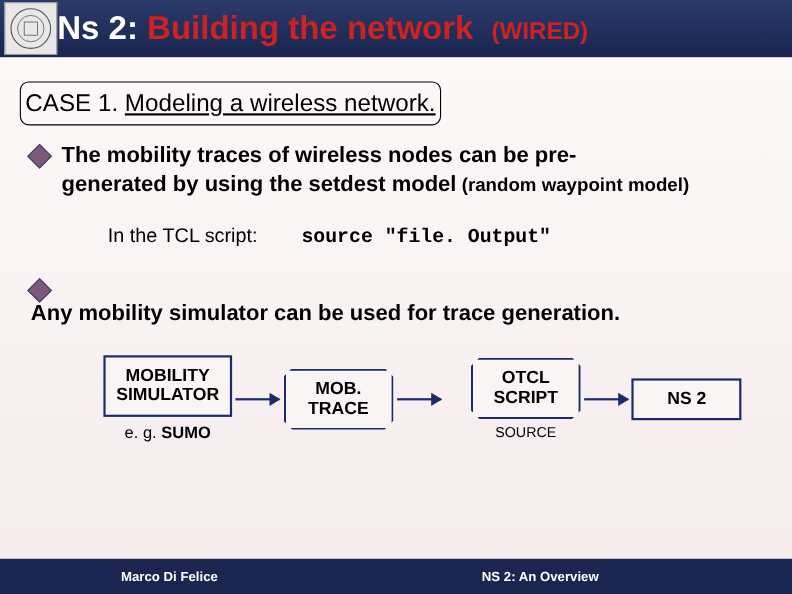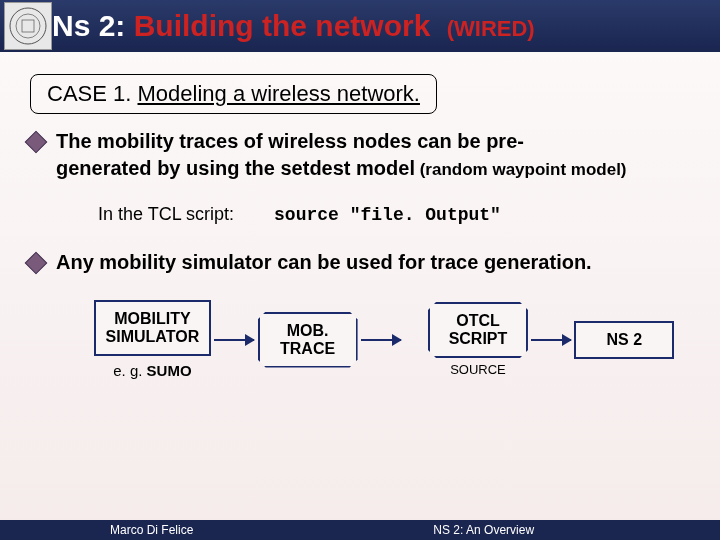--- a/index.html
+++ b/index.html
@@ -4,43 +4,43 @@
 <style>
 * { margin: 0; padding: 0; box-sizing: border-box; }
 body { width: 720px; height: 540px; background: linear-gradient(to bottom, #fdfafa 0%, #f5ebeb 100%); font-family: Arial, sans-serif; position: relative; overflow: hidden; }
 .header { position: relative; height: 52px; background: linear-gradient(to bottom, #2a3a6a 0%, #1a2550 100%); display: flex; align-items: center; }
 .logo { width: 48px; height: 48px; margin-left: 4px; background: #e8e8e8; border: 1px solid #999; display: flex; align-items: center; justify-content: center; }
 .logo svg { width: 40px; height: 40px; }
 .title { font-size: 30px; font-weight: bold; }
 .title-ns2 { color: #fff; }
 .title-main { color: #cc2222; }
 .title-wired { color: #cc2222; font-size: 22px; margin-left: 8px; }
-.case-box { margin: 22px 0 0 30px; border: 1.5px solid #000; border-radius: 8px; padding: 6px 16px; display: inline-block; font-size: 22px; background: transparent; }
+.case-box { margin: 22px 0 0 18px; border: 1.5px solid #000; border-radius: 8px; padding: 6px 4px; display: inline-block; font-size: 22px; background: transparent; }
 .case-underline { text-decoration: underline; }
 .content { padding: 14px 28px 0 28px; }
 .bullet-row { display: flex; align-items: flex-start; margin-bottom: 6px; }
 .diamond { width: 16px; height: 16px; background: #7a5a7a; transform: rotate(45deg); margin: 6px 12px 0 0; flex-shrink: 0; border: 1px solid #4a3a5a; }
 .bullet-text { font-size: 20px; font-weight: bold; line-height: 1.35; }
 .bullet-small { font-size: 17px; }
 .code-block { font-family: "Courier New", monospace; font-size: 17px; font-weight: bold; margin: 18px 0 0 70px; line-height: 1.4; }
 .tcl-row { display: flex; align-items: baseline; margin: 22px 0 0 70px; gap: 40px; }
 .tcl-label { font-size: 18px; }
 .tcl-code { font-family: "Courier New", monospace; font-weight: bold; font-size: 18px; }
-.bullet2 { margin-top: 24px; }
+.bullet2 { margin-top: 24px; flex-direction: column; }
 .flow { display: flex; align-items: center; justify-content: space-around; margin: 24px 16px 0 40px; position: relative; }
 .box { border: 2px solid #1a2a6a; padding: 8px 10px; text-align: center; font-size: 16px; font-weight: bold; background: #faf5f5; min-width: 100px; position: relative; }
 .box-rect { }
 .box-bevel { clip-path: polygon(8px 0, calc(100% - 8px) 0, 100% 8px, 100% calc(100% - 8px), calc(100% - 8px) 100%, 8px 100%, 0 calc(100% - 8px), 0 8px); border: none; background: #faf5f5; box-shadow: 0 0 0 2px #1a2a6a inset; padding: 10px 14px; }
 .arrow { width: 40px; height: 2px; background: #1a2a6a; position: relative; flex-shrink: 0; }
 .arrow::after { content: ""; position: absolute; right: -1px; top: -5px; border-left: 10px solid #1a2a6a; border-top: 6px solid transparent; border-bottom: 6px solid transparent; }
 .eg { text-align: center; font-size: 15px; margin-top: 6px; }
 .eg b { font-weight: bold; }
 .source-label { font-size: 13px; text-align: center; margin-top: 4px; }
 .flow-col { display: flex; flex-direction: column; align-items: center; padding-left: 24px; }
-.footer { position: absolute; bottom: 0; left: 0; right: 0; height: 20px; background: #1a2550; color: #fff; display: flex; font-size: 12px; font-weight: normal; align-items: center; }
+.footer { position: absolute; bottom: 0; left: 0; right: 0; height: 32px; background: #1a2550; color: #fff; display: flex; font-size: 12px; font-weight: bold; align-items: center; }
 .footer-left { margin-left: 110px; }
 .footer-right { margin-left: 240px; }
 </style>
 </head>
 <body>
 
 
 
 <div class="header">
   <div class="logo">

